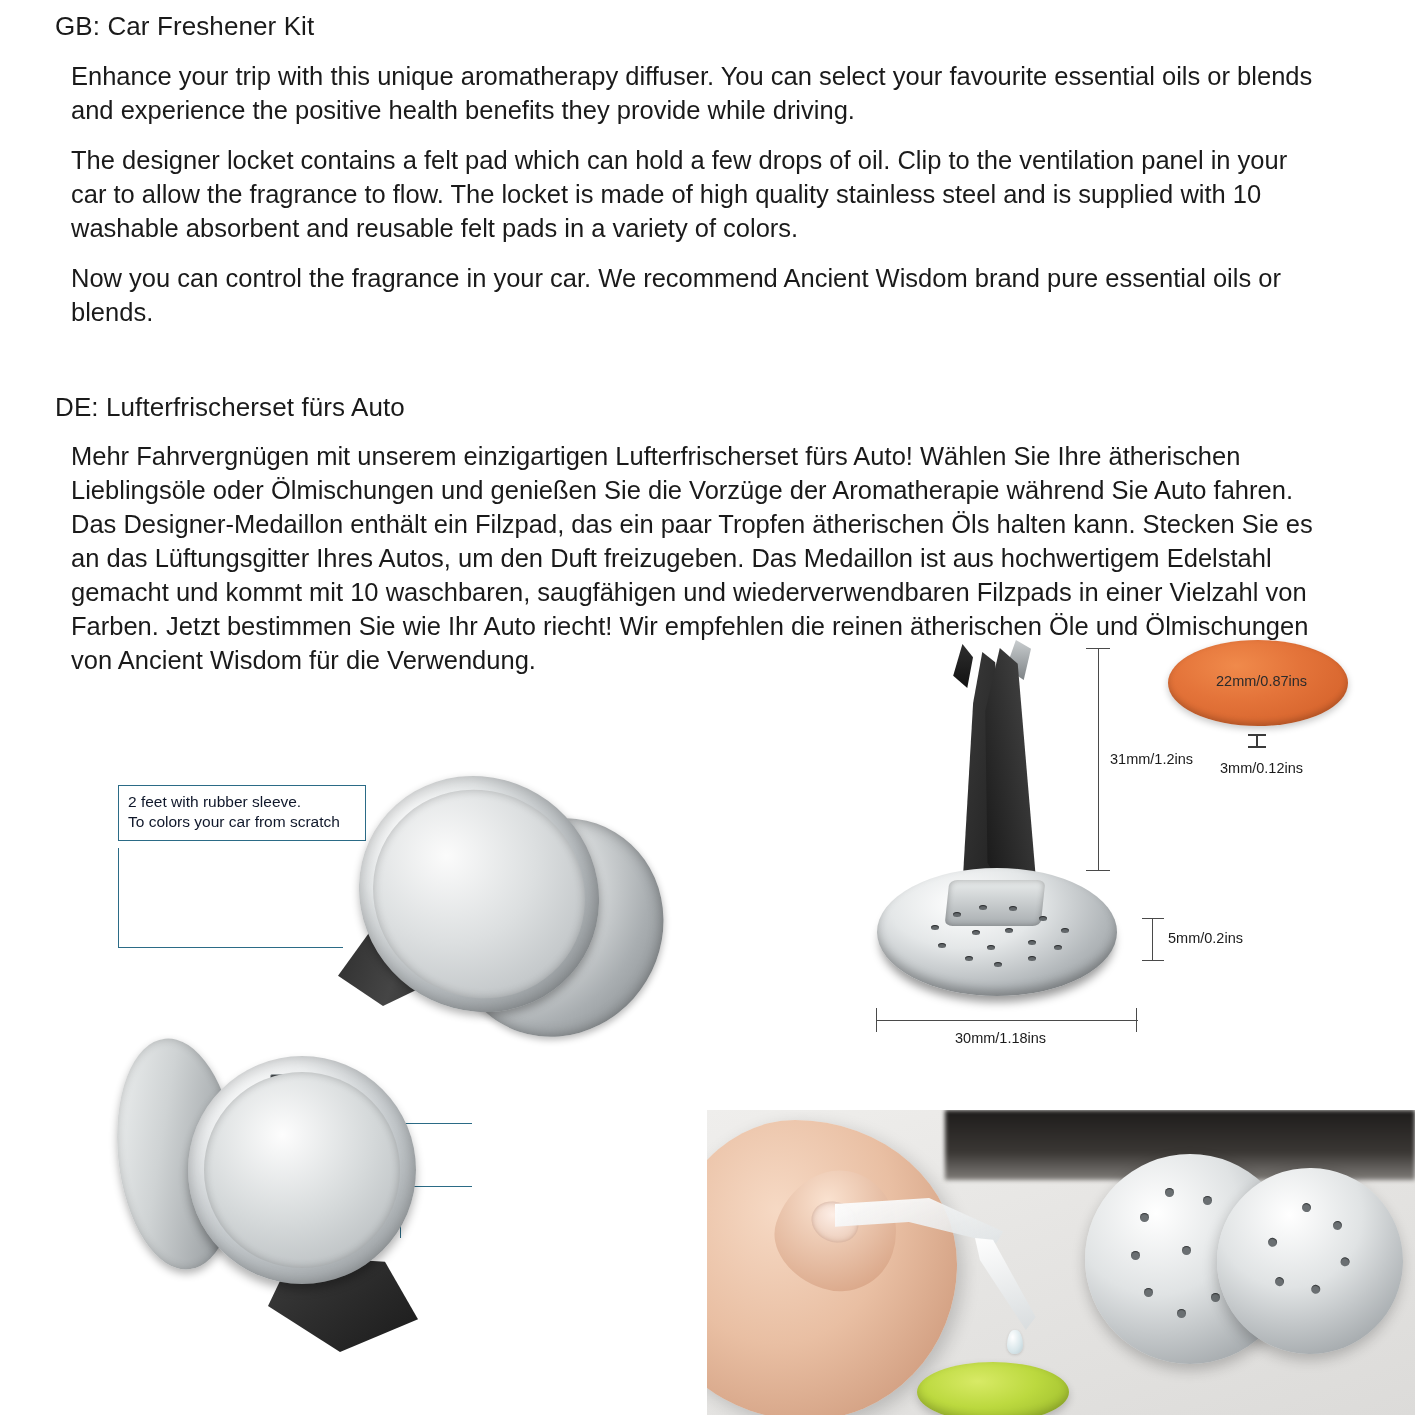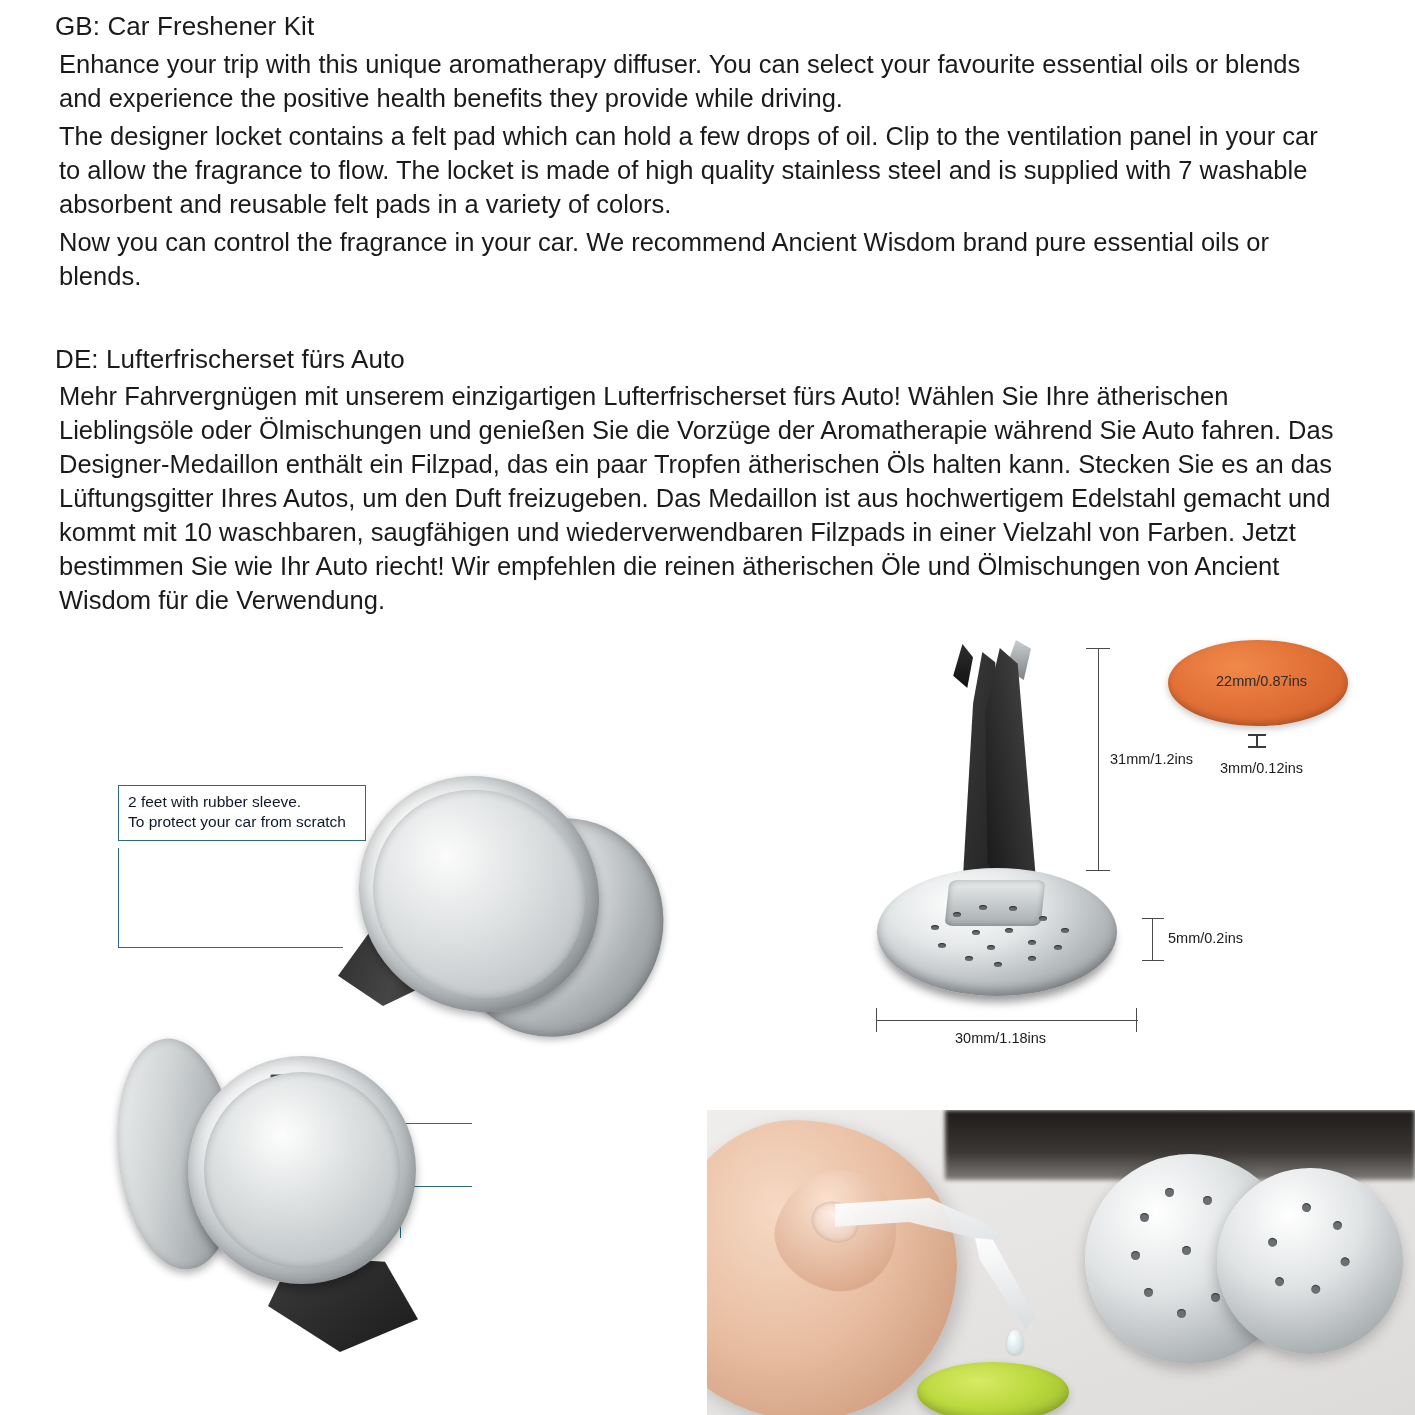--- a/index.html
+++ b/index.html
@@ -35,21 +35,21 @@
     margin: 0 0 2px 0;
     letter-spacing: 0.1px;
   }
   .sect-body {
     font-size: 25.5px;
     line-height: 1.335;
     margin: 0;
     letter-spacing: 0.0px;
   }
   .sect-body p {
-    margin: 4px;
+    margin: 16px;
   }
   .block-gap {
     height: 46px;
   }
 
   
   .figures {
     position: absolute;
     left: 0;
     top: 630px;
@@ -345,37 +345,37 @@
 </head>
 <body>
 
 <div class="page">
 
   <div class="text-area">
 
     <h2 class="sect-title">GB: Car Freshener Kit</h2>
     <div class="sect-body">
       <p>Enhance your trip with this unique aromatherapy diffuser. You can select your favourite essential oils or blends and experience the positive health benefits they provide while driving.</p>
-      <p>The designer locket contains a felt pad which can hold a few drops of oil. Clip to the ventilation panel in your car to allow the fragrance to flow. The locket is made of high quality stainless steel and is supplied with 7 washable absorbent and reusable felt pads in a variety of colors.</p>
+      <p>The designer locket contains a felt pad which can hold a few drops of oil. Clip to the ventilation panel in your car to allow the fragrance to flow. The locket is made of high quality stainless steel and is supplied with 10 washable absorbent and reusable felt pads in a variety of colors.</p>
       <p>Now you can control the fragrance in your car. We recommend Ancient Wisdom brand pure essential oils or blends.</p>
     </div>
 
     <div class="block-gap"></div>
 
     <h2 class="sect-title">DE: Lufterfrischerset fürs Auto</h2>
     <div class="sect-body">
       <p>Mehr Fahrvergnügen mit unserem einzigartigen Lufterfrischerset fürs Auto! Wählen Sie Ihre ätherischen Lieblingsöle oder Ölmischungen und genießen Sie die Vorzüge der Aromatherapie während Sie Auto fahren. Das Designer-Medaillon enthält ein Filzpad, das ein paar Tropfen ätherischen Öls halten kann. Stecken Sie es an das Lüftungsgitter Ihres Autos, um den Duft freizugeben. Das Medaillon ist aus hochwertigem Edelstahl gemacht und kommt mit 10 waschbaren, saugfähigen und wiederverwendbaren Filzpads in einer Vielzahl von Farben. Jetzt bestimmen Sie wie Ihr Auto riecht! Wir empfehlen die reinen ätherischen Öle und Ölmischungen von Ancient Wisdom für die Verwendung.</p>
     </div>
   </div>
 
   <div class="figures">
 
     <div class="callout" style="left:118px; top:155px; width:248px;">
       <div>2 feet with rubber sleeve.</div>
-      <div>To protect your car from scratch</div>
+      <div>To colors your car from scratch</div>
     </div>
     <div class="callout-line" style="left:118px; top:218px; width:1.4px; height:100px;"></div>
     <div class="callout-line" style="left:118px; top:317px; width:225px; height:1.4px;"></div>
 
     <div class="callout-line" style="left:360px; top:493px; width:112px; height:1.4px;"></div>
     <div class="callout-line" style="left:360px; top:493px; width:1.4px; height:48px;"></div>
     <div class="callout-line" style="left:400px; top:556px; width:72px; height:1.4px;"></div>
     <div class="callout-line" style="left:400px; top:556px; width:1.4px; height:52px;"></div>
 
     <div class="photo p1">

